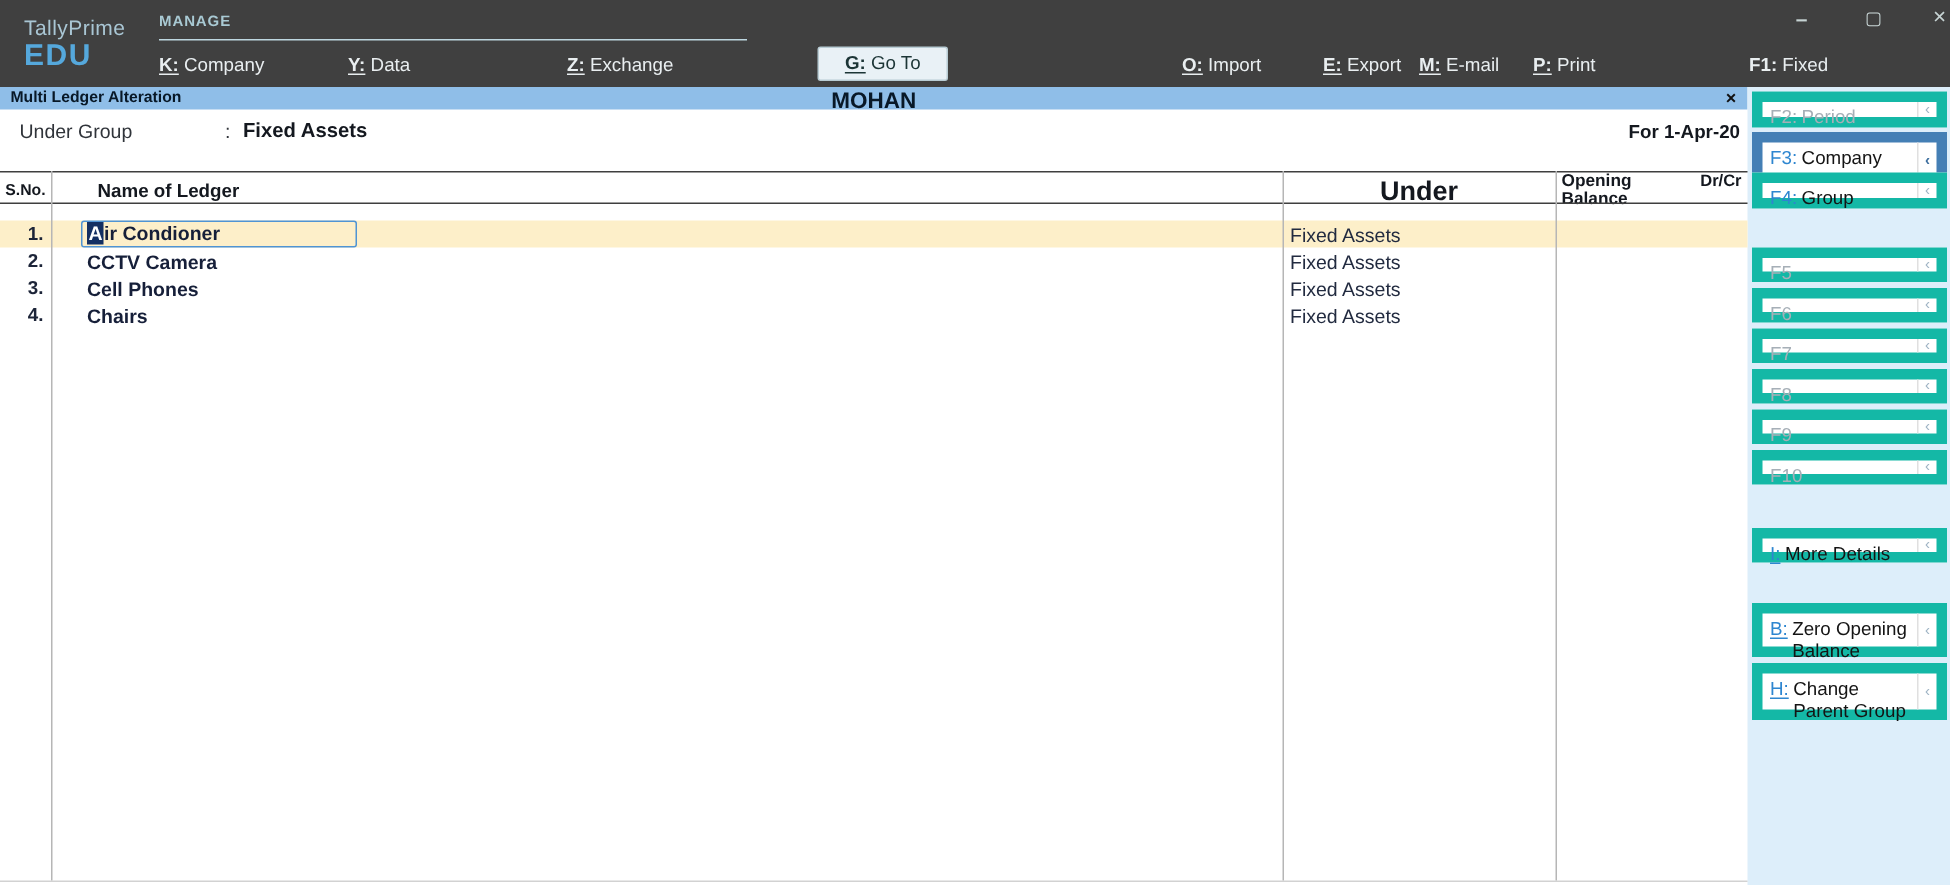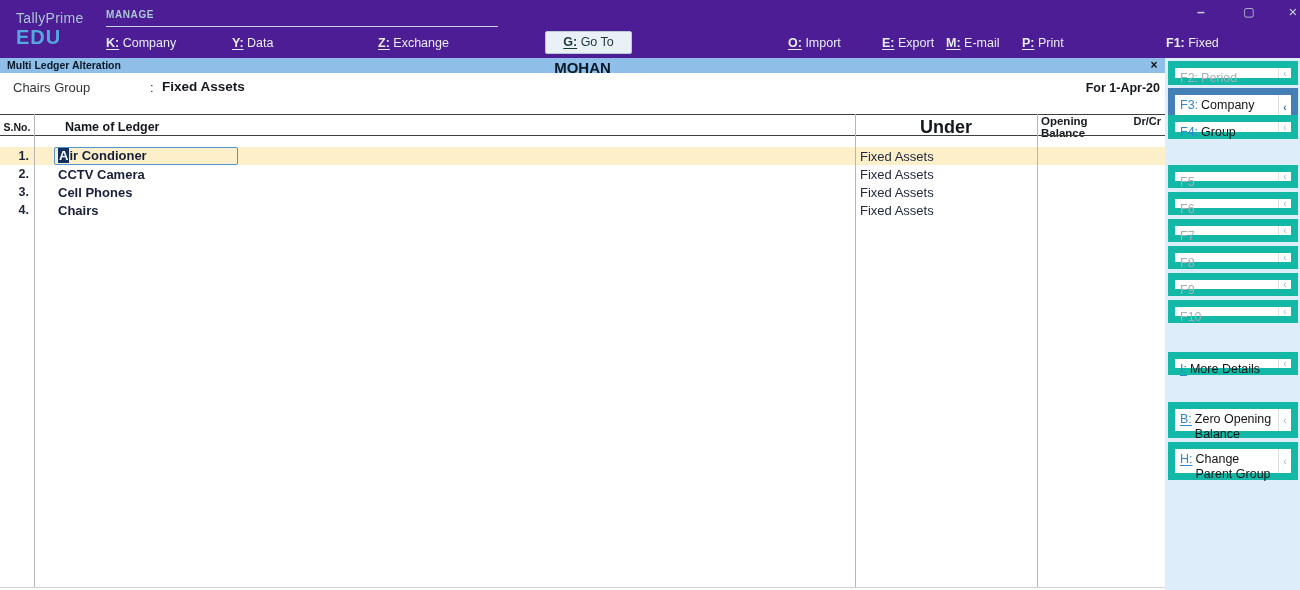--- a/index.html
+++ b/index.html
@@ -3,21 +3,21 @@
 <meta charset="utf-8">
 <style>
   html,body{margin:0;padding:0}
   body{
     width:1300px;height:590px;overflow:hidden;position:relative;
     background:#ffffff;font-family:"Liberation Sans",sans-serif;
     -webkit-font-smoothing:antialiased;
   }
 
   
-  .topbar{position:absolute;left:0;top:0;width:1300px;height:58px;background:#4c1d95;color:#e9eef0}
+  .topbar{position:absolute;left:0;top:0;width:1300px;height:58px;background:#404040;color:#e9eef0}
   .brand1{position:absolute;left:16px;top:10px;font-size:14px;color:#a9c6d4;letter-spacing:.3px}
   .brand2{position:absolute;left:16px;top:26px;font-size:20px;font-weight:bold;color:#55a8dc;letter-spacing:1px}
   .manage{position:absolute;left:106px;top:9px;font-size:10px;font-weight:bold;color:#a9cad4;letter-spacing:.6px}
   .manage-rule{position:absolute;left:106px;top:26px;width:392px;height:1px;background:#bed7e0}
   .menu-item{position:absolute;top:36px;font-size:12.5px;white-space:nowrap;cursor:default}
   .menu-item .mkey{font-weight:bold}
   .uf{display:inline-block}
   .uf::first-letter{text-decoration:underline;text-underline-offset:2px}
   .goto-box{
     position:absolute;left:545px;top:31px;width:85px;height:21px;line-height:21px;
@@ -117,21 +117,21 @@
     <div class="winctl wc-res">▢</div>
     <div class="winctl wc-close">×</div>
   </div>
 
   <div class="titlebar">
     <div class="tb-company">MOHAN</div>
     <div class="tb-title">Multi Ledger Alteration</div>
     <div class="tb-close">×</div>
   </div>
 
-  <div class="fg-label">Chairs Group</div>
+  <div class="fg-label">Under Group</div>
   <div class="fg-colon">:</div>
   <div class="fg-value">Fixed Assets</div>
   <div class="fg-period">For 1-Apr-20</div>
 
   <div class="hline hl-top"></div>
   <div class="hline hl-bot"></div>
   <div class="hline-bottom"></div>
   <div class="vline vl-1"></div>
   <div class="vline vl-2"></div>
   <div class="vline vl-3"></div>

